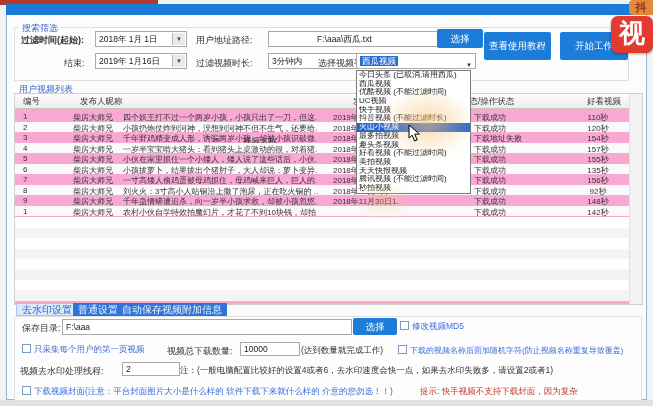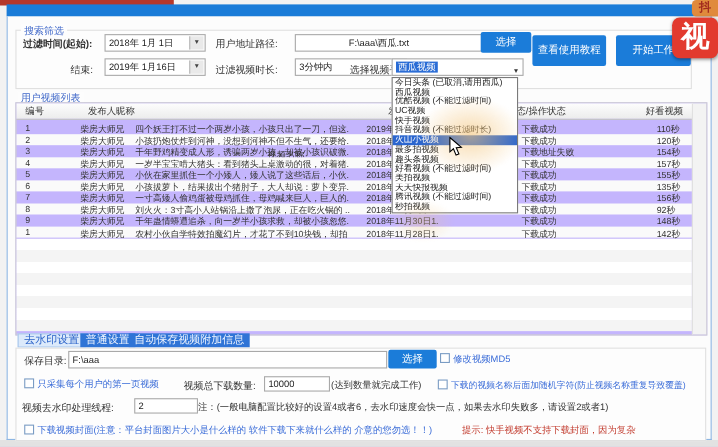--- a/index.html
+++ b/index.html
@@ -20,33 +20,33 @@
   .combo-btn{position:absolute;right:1px;top:1px;bottom:1px;width:12px;background:#e9e9e9;
              border-left:1px solid #b5b5b5;text-align:center;font-size:6px;line-height:13px;color:#444;}
   .plain-arrow{position:absolute;right:3px;top:4px;font-size:6px;color:#333;}
   .btn{background:#1b7cd9;color:#fff;text-align:center;border-radius:2px;font-size:9.5px;
        white-space:nowrap;cursor:default;}
   
   .dropdown{left:356px;top:70px;width:113px;height:122px;background:#fff;border:1px solid #7a7a7a;z-index:20;}
   .dd-item{height:8.7px;line-height:8.8px;font-size:8px;padding-left:2px;white-space:nowrap;overflow:hidden;color:#222;}
   .dd-item.hl{background:#2a65cf;color:#fff;}
   
-  .tablebox{left:14px;top:93px;width:627px;height:210px;background:#c4b5fd;border:1px solid #cfcfcf;}
+  .tablebox{left:14px;top:93px;width:627px;height:210px;background:#f9a8d4;border:1px solid #cfcfcf;}
   .thead{position:absolute;left:0;top:0;right:12px;height:14px;background:linear-gradient(#fdfdfd,#ececec);
          border-bottom:1px solid #c4c4c4;}
   .hcell{position:absolute;top:2px;font-size:8.5px;color:#333;white-space:nowrap;}
   .trow{position:absolute;left:0;right:13px;height:10.5px;}
   .trow.alt{background:#fafafa;}
   .cell{position:absolute;top:1px;font-size:8px;color:#333;white-space:nowrap;overflow:hidden;}
   .c-id{left:8px;width:30px;}
   .c-author{left:58px;width:70px;}
   .c-title{left:108px;width:212px;}
   .c-date{left:318px;width:100px;}
   .c-status{left:459px;width:95px;}
-  .c-dur{left:582px;width:50px;text-align:left;}
+  .c-dur{left:558px;width:50px;text-align:center;}
   .empty-stripes{position:absolute;left:0;right:13px;top:122.5px;height:84px;
       background:repeating-linear-gradient(to bottom,#fff 0 10.5px,#f4f4f4 10.5px 21px);}
   .scroll-track{position:absolute;right:0;top:0;bottom:0;width:12px;background:#f3f3f3;border-left:1px solid #e0e0e0;}
   
   .blob{border-radius:50%;pointer-events:none;z-index:22;
         background:radial-gradient(closest-side,rgba(243,196,122,.62),rgba(243,196,122,0));filter:blur(1.5px);}
   .cursor{z-index:30;pointer-events:none;}
   .logo-tab{left:629px;top:0;width:24px;height:15px;background:#e08a3c;border-radius:4px 0 0 4px;
             color:#a12b1e;font-weight:bold;font-size:11px;text-align:center;line-height:15px;z-index:40;}
   .logo-sq{left:611px;top:16px;width:42px;height:37px;background:#e23a2e;border-radius:7px;color:#fff;
@@ -204,21 +204,20 @@
           <span class="cell c-author">柴房大师兄</span>
           <span class="cell c-title">千年蛊情蟒遭追杀，向一岁半小孩求救，却被小孩忽悠.</span>
           <span class="cell c-date">2018年11月30日1.</span>
           <span class="cell c-status">下载成功</span>
           <span class="cell c-dur">148秒</span>
         </div>
         <div class="trow alt" style="top: 111.5px;">
           <span class="cell c-id">1</span>
           <span class="cell c-author">柴房大师兄</span>
           <span class="cell c-title">农村小伙自学特效拍魔幻片，才花了不到10块钱，却拍</span>
-          <span class="cell c-date">2018年11月28日1.</span>
           <span class="cell c-status">下载成功</span>
           <span class="cell c-dur">142秒</span>
         </div>
       </div>
     <div class="scroll-track"></div>
   </div>
 
   <div class="abs blob" style="left:380px;top:88px;width:95px;height:70px;"></div>
   <div class="abs blob" style="left:355px;top:182px;width:58px;height:38px;opacity:.5;"></div>
   <div class="abs cursor" style="left:408px;top:124px;">

